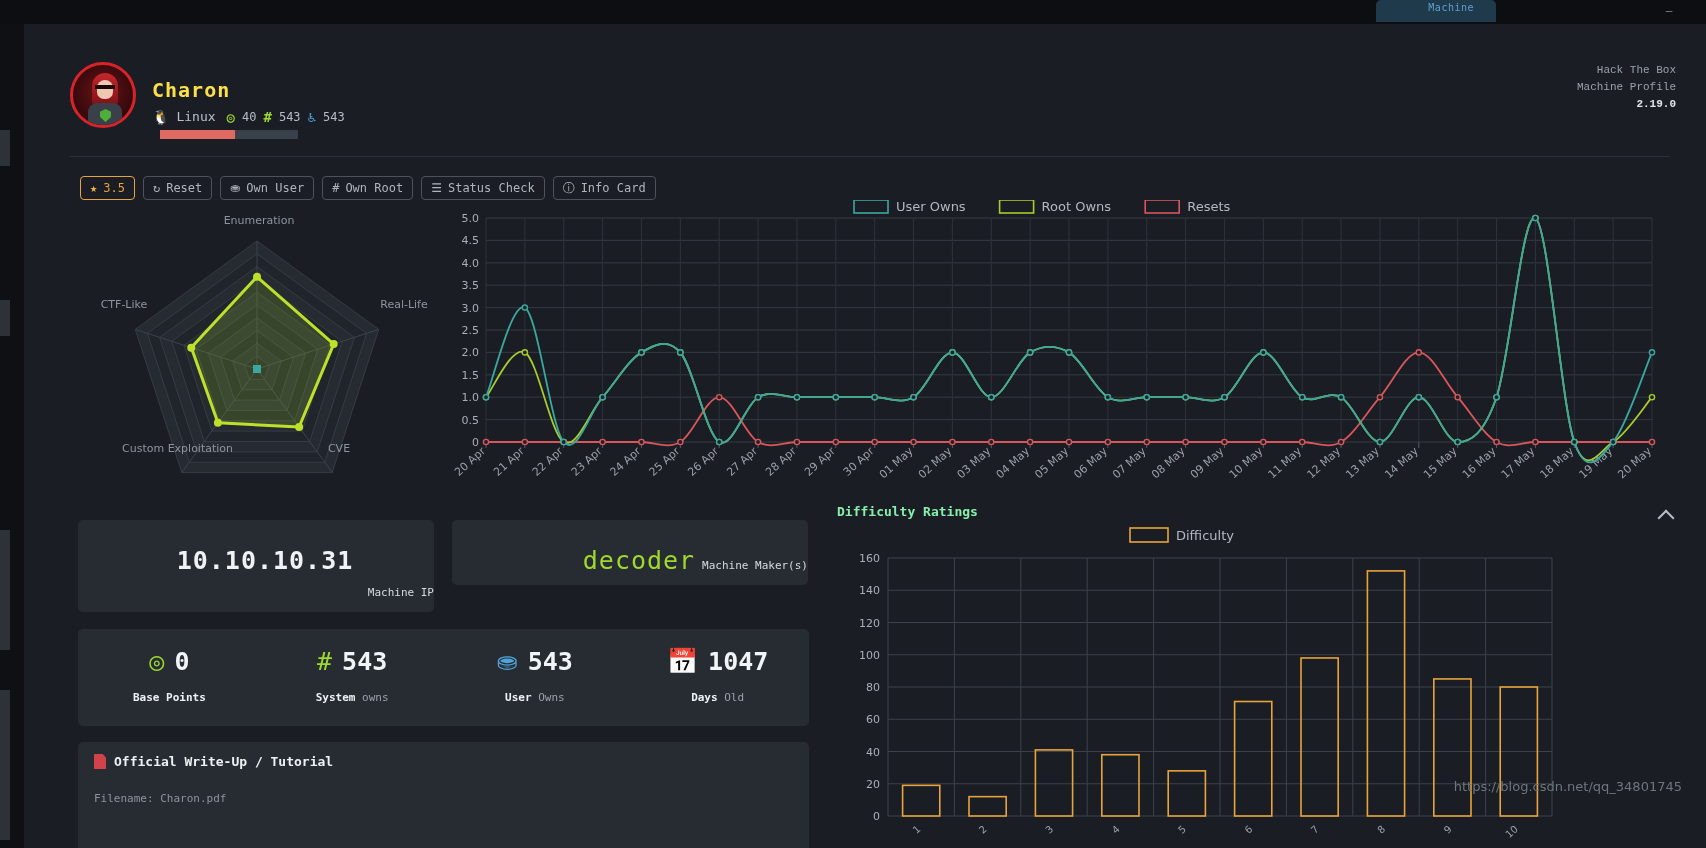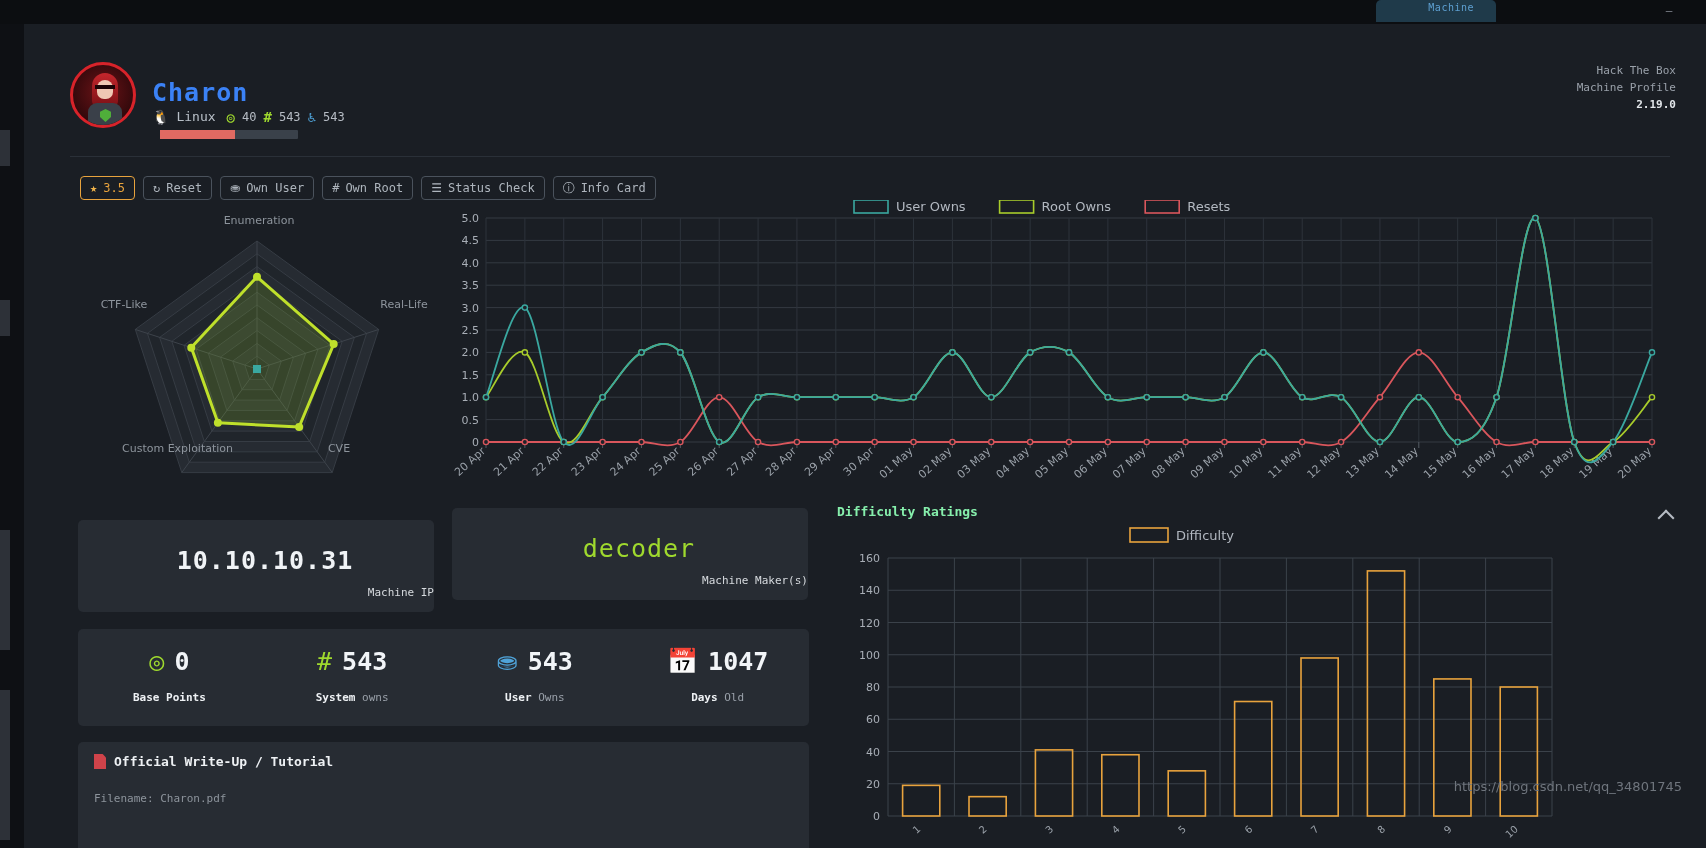--- a/index.html
+++ b/index.html
@@ -71,42 +71,42 @@
   .avatar .body {
     position: absolute; left: 15px; top: 38px; width: 34px; height: 26px;
     background: #3a4049; border-radius: 9px 9px 0 0;
   }
   .avatar .shield {
     position: absolute; left: 27px; top: 44px; width: 11px; height: 13px;
     background: #4fae3a; clip-path: polygon(50% 0,100% 22%,100% 62%,50% 100%,0 62%,0 22%);
   }
   .profile-name {
     position: absolute; left: 128px; top: 54px;
-    font-size: 25px; font-weight: bold; color: #3b82f6; letter-spacing: 1px;
+    font-size: 20px; font-weight: bold; color: #fde047; letter-spacing: 1px;
   }
   .meta-row {
     position: absolute; left: 128px; top: 85px;
     display: flex; align-items: center; gap: 7px;
     font-size: 13px; color: #b6bcc4;
   }
   .meta-row .ic { font-size: 14px; line-height: 1; }
   .meta-row .os { color: #b9c0c8; margin-right: 4px; }
   .meta-row .v-green { color: #9fd92e; font-weight: bold; }
   .meta-row .v-blue { color: #4fa3d8; font-weight: bold; }
   .meta-row .num { color: #b6bcc4; font-size: 12px; }
   .rating-bar {
     position: absolute; left: 136px; top: 106px;
     width: 138px; height: 9px; background: #3a414a; border-radius: 1px;
   }
   .rating-bar > i {
     display: block; height: 100%; width: 54%; background: #e06a62;
   }
   .hdr-right {
     position: absolute; right: 30px; top: 38px;
-    text-align: right; font-size: 11px; color: #9aa1aa; line-height: 17px;
+    text-align: right; font-size: 11px; color: #9aa1aa; line-height: 17px; font-family: Liberation Mono, monospace;
   }
   .hdr-right .ver { color: #e2e6ea; font-weight: bold; }
   .hr {
     position: absolute; left: 46px; top: 132px; width: 1600px; height: 1px;
     background: #2a3038;
   }
 
   
   .toolbar {
     position: absolute; left: 56px; top: 152px;
@@ -549,21 +549,21 @@
           <text x="597.6" y="11" fill="#b2b8c0" font-size="13">Root Owns</text>
           <rect x="701.2" y="0" width="34" height="13" fill="none" stroke="#d9565c" stroke-width="1.6"></rect>
           <text x="743.2" y="11" fill="#b2b8c0" font-size="13">Resets</text>
         </svg>
     </div>
 
     <div class="card" style="left:54px;top:496px;width:356px;height:92px;">
       <div class="big">10.10.10.31</div>
       <div class="sub">Machine IP</div>
     </div>
-    <div class="card" style="left:428px;top:484px;width:356px;height:92px;">
+    <div class="card" style="left:428px;top:496px;width:356px;height:65px;">
       <div class="big green">decoder</div>
       <div class="sub">Machine Maker(s)</div>
     </div>
 
     <div class="stats" id="stats-strip">
         <div class="stat">
           <div class="row">
             <span class="ic green">◎</span>
             <span class="val">0</span>
           </div>

